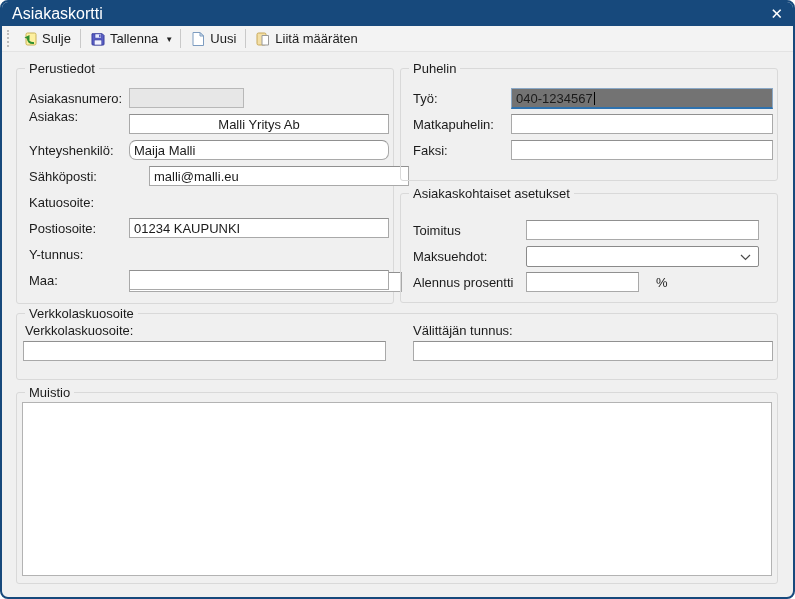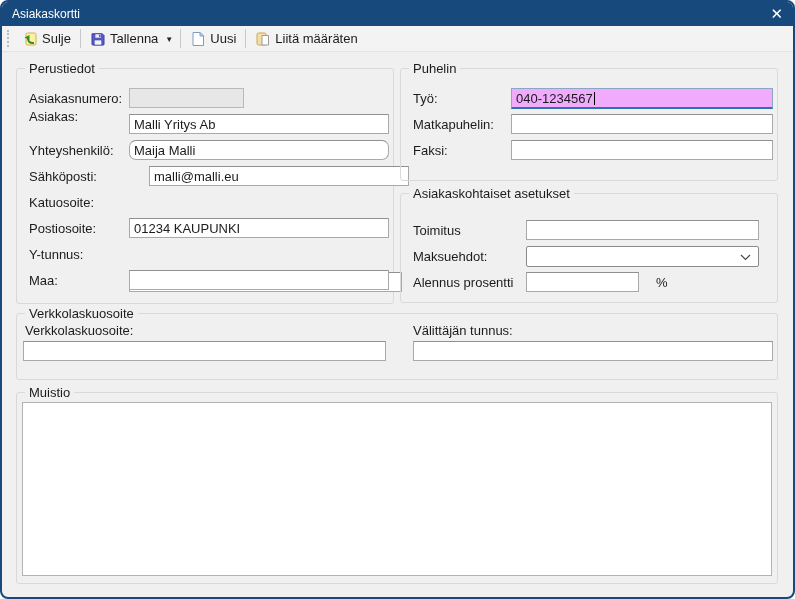--- a/index.html
+++ b/index.html
@@ -3,42 +3,42 @@
 <meta charset="utf-8">
 <style>
   html,body{margin:0;padding:0;background:#ffffff;}
   .window{
     position:relative;width:795px;height:599px;box-sizing:border-box;
     border:2px solid #17497c;border-radius:8px;background:#f0f0f0;overflow:hidden;
     font-family:"Liberation Sans",sans-serif;font-size:13px;color:#1b1b1b;
   }
   
   .titlebar{height:24px;background:#17497c;color:#ffffff;display:flex;align-items:center;padding:0 10px;}
-  .titlebar .title{flex:1;font-size:12px;}
+  .titlebar .title{flex:1;font-size:16px;}
   .close-btn{width:34px;text-align:right;font-size:15px;line-height:24px;color:#ffffff;cursor:default;}
   
   .toolbar{height:25px;background:#f3f3f3;border-bottom:1px solid #e3e3e3;display:flex;align-items:center;padding:0 2px;}
   .grip{width:3px;height:17px;border-left:2px dotted #bcbcbc;margin:0 4px 0 3px;}
   .tbtn{display:flex;align-items:center;gap:4px;padding:2px 5px;border:1px solid transparent;border-radius:3px;white-space:nowrap;}
   .tbtn svg{display:block;}
   .dd-arrow{font-size:8px;padding:3px 4px 1px 1px;color:#222;}
   .sep{width:1px;height:19px;background:#c9c9c9;margin:0 3px;}
   
   .content{position:relative;height:545px;}
   .group{position:absolute;border:1px solid #d9d9d9;border-radius:3px;box-sizing:border-box;}
   .group-label{position:absolute;top:-8px;left:8px;background:#f0f0f0;padding:0 4px;line-height:15px;white-space:nowrap;}
   .flabel{position:absolute;white-space:nowrap;}
   .finput{
     position:absolute;height:20px;box-sizing:border-box;background:#ffffff;
     border:1px solid #a9a9a9;border-top-color:#909090;
     font-family:"Liberation Sans",sans-serif;font-size:13px;color:#1b1b1b;padding:1px 4px;outline:none;
   }
   .finput:disabled{background:#e7e7e7;border-color:#b8b8b8;}
   .finput-div{
-    position:absolute;height:21px;box-sizing:border-box;background:#f0abfc;
+    position:absolute;height:21px;box-sizing:border-box;background:#737373;
     border:1px solid #8aa8c6;border-bottom:2px solid #2f72ae;
     display:flex;align-items:center;padding:0 4px;
   }
   .caret{width:1px;height:13px;background:#000;margin-left:1px;}
   .combo{
     position:absolute;height:21px;box-sizing:border-box;background:#ffffff;
     border:1px solid #8a8a8a;border-radius:2px;display:flex;align-items:center;
     justify-content:flex-end;padding:0 7px;
   }
   .memo{
@@ -113,21 +113,21 @@
 
   <div class="content">
 
     <div class="group" style="left:14px;top:16px;width:378px;height:236px;">
       <span class="group-label">Perustiedot</span>
 
       <span class="flabel" style="left:12px;top:22px;">Asiakasnumero:</span>
       <input class="finput" style="left: 112px; top: 19px; width: 115px;" disabled="" value="">
 
       <span class="flabel" style="left:12px;top:40px;">Asiakas:</span>
-      <input class="finput" style="left: 112px; top: 45px; width: 260px;" value="Malli Yritys Ab">
+      <input class="finput" style="left: 112px; top: 45px; width: 260px; text-align: center;" value="Malli Yritys Ab">
 
       <span class="flabel" style="left:12px;top:74px;">Yhteyshenkilö:</span>
       <input class="finput" style="left: 112px; top: 71px; width: 260px; border-radius: 7px;" value="Maija Malli">
 
       <span class="flabel" style="left:12px;top:100px;">Sähköposti:</span>
       <input class="finput" style="left: 112px; top: 97px; width: 260px; margin-left: 20px;" value="malli@malli.eu">
 
       <span class="flabel" style="left:12px;top:126px;">Katuosoite:</span>
 
       <span class="flabel" style="left:12px;top:152px;">Postiosoite:</span>

